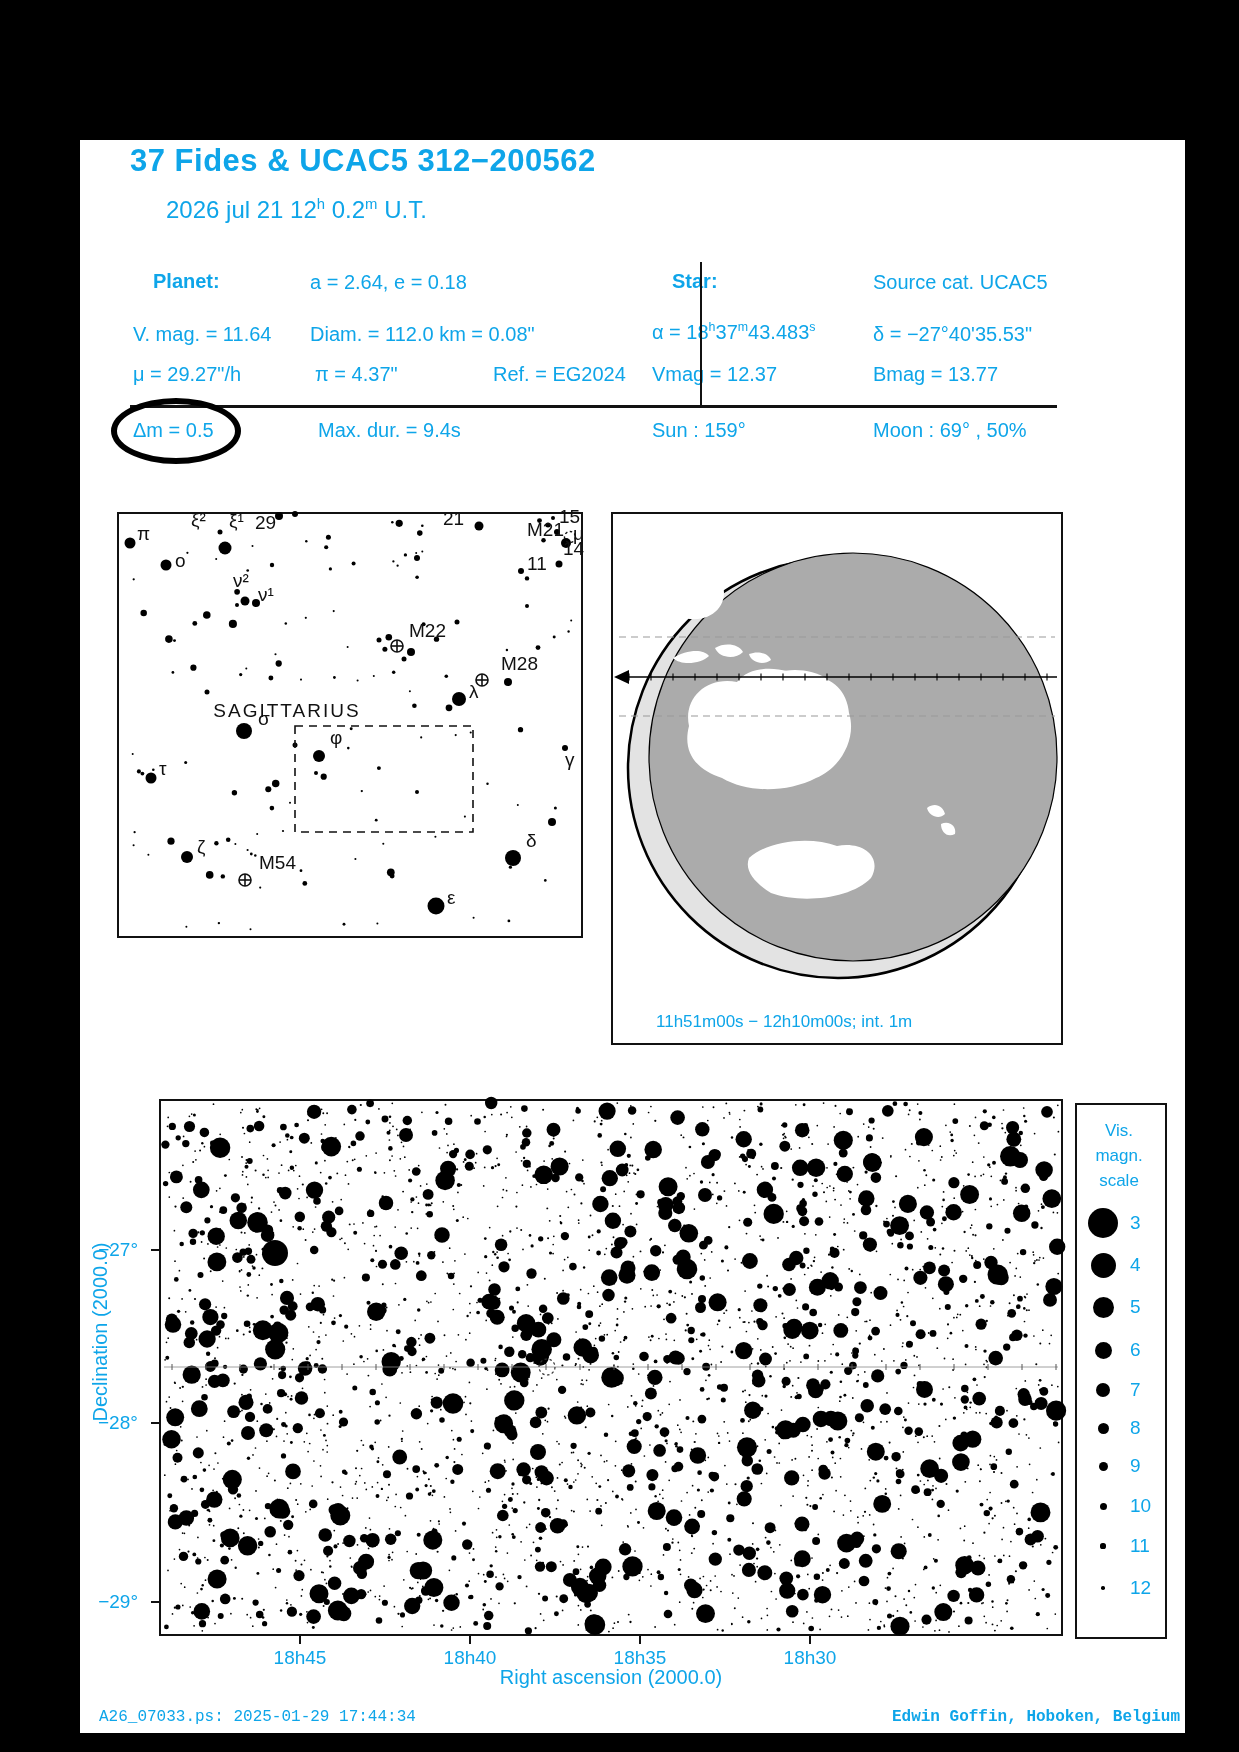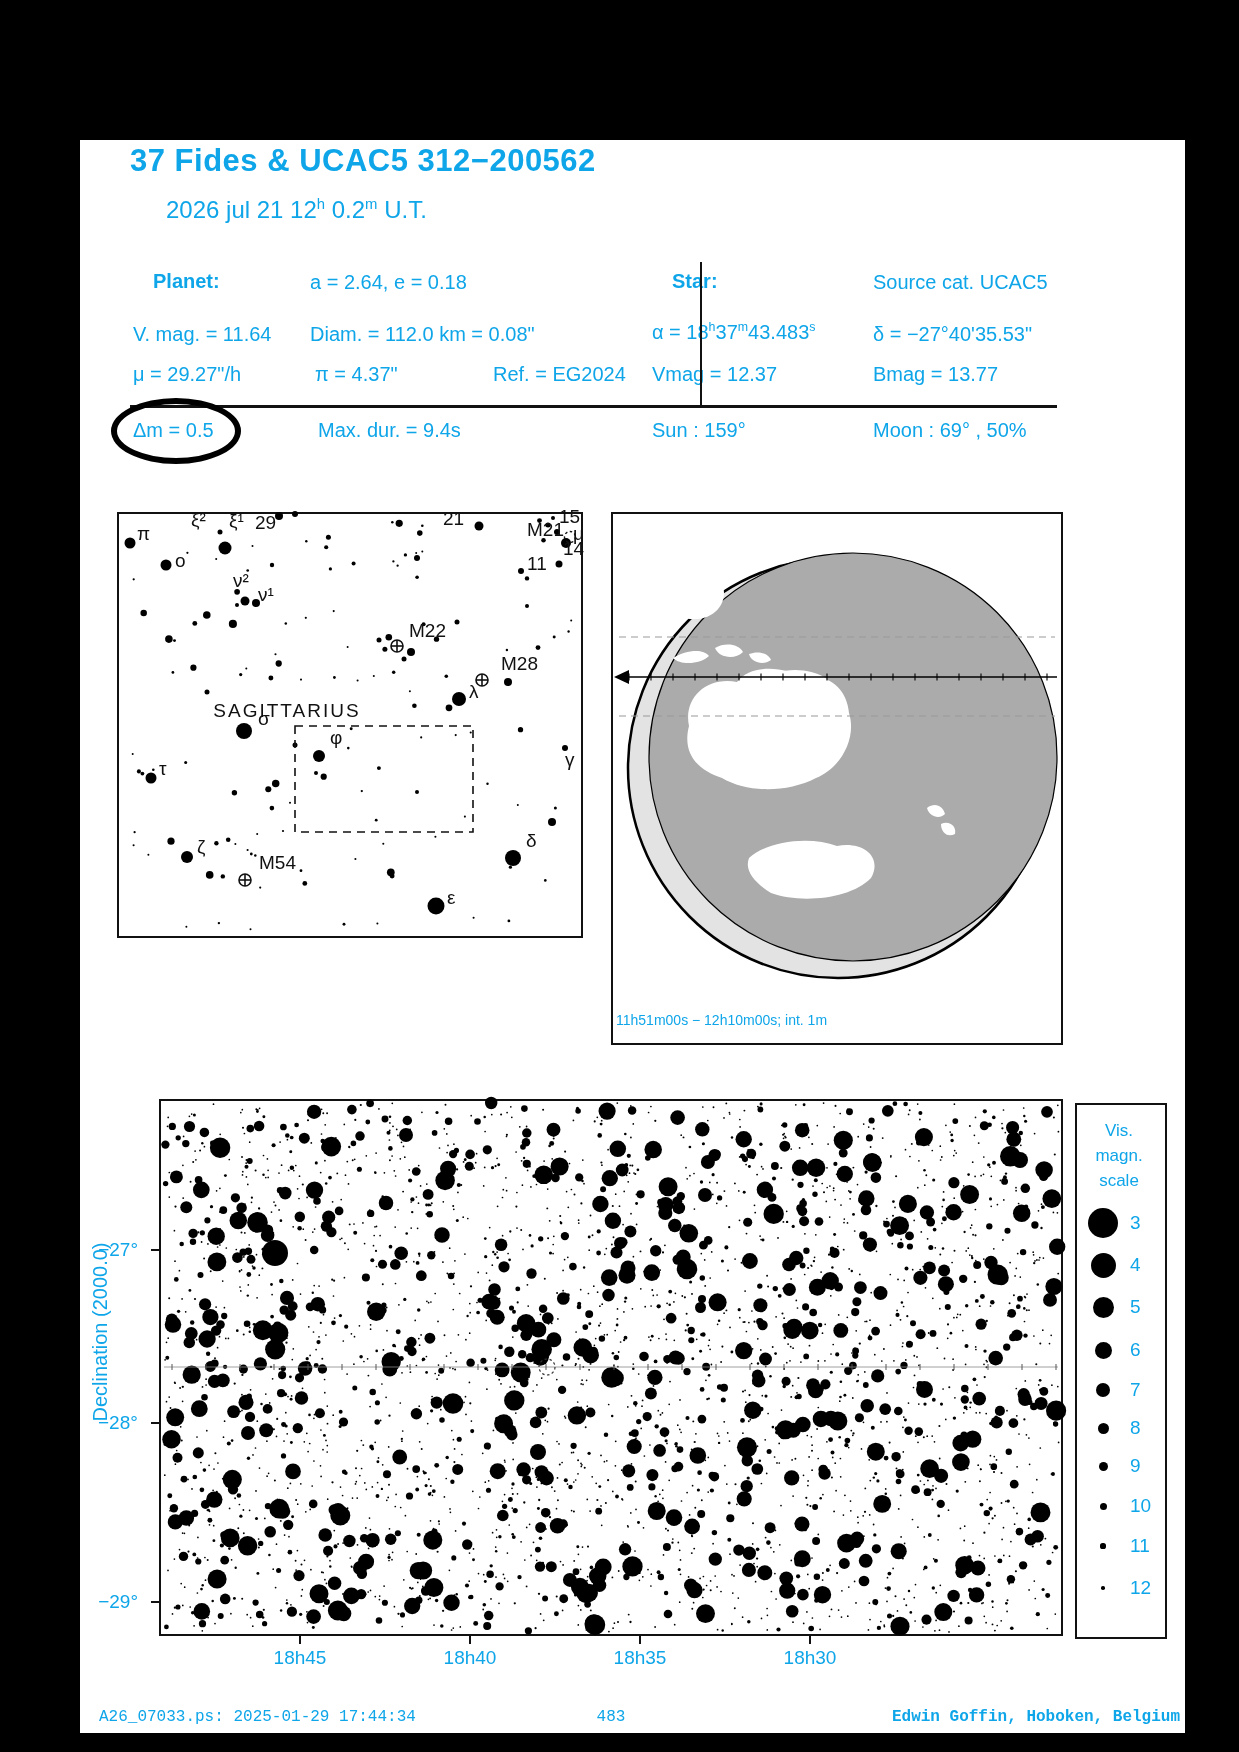--- a/index.html
+++ b/index.html
@@ -281,21 +281,21 @@
         <line x1="304" y1="161.5" x2="304" y2="168.5" stroke="#000" stroke-width="1.1"></line>
         <line x1="326" y1="161.5" x2="326" y2="168.5" stroke="#000" stroke-width="1.1"></line>
         <line x1="348" y1="161.5" x2="348" y2="168.5" stroke="#000" stroke-width="1.1"></line>
         <line x1="370" y1="161.5" x2="370" y2="168.5" stroke="#000" stroke-width="1.1"></line>
         <line x1="392" y1="161.5" x2="392" y2="168.5" stroke="#000" stroke-width="1.1"></line>
         <line x1="414" y1="161.5" x2="414" y2="168.5" stroke="#000" stroke-width="1.1"></line>
         <line x1="436" y1="161.5" x2="436" y2="168.5" stroke="#000" stroke-width="1.1"></line>
         <polygon points="3,165 18,158 18,172" fill="#000"></polygon>
       </svg>
     </div>
-  <div class="abs" style="left:616px;top:1012px;font-size:14px;">11h51m00s − 12h10m00s; int.  1m</div>
+  <div class="abs" style="left:656px;top:1012px;font-size:17px;">11h51m00s − 12h10m00s; int.  1m</div>
   <div id="field-mount">
       <svg width="912" height="547" viewBox="-10 0 912 547" style="left:150px;top:1100px;">
         <rect x="0" y="0" width="902" height="535" fill="#fff" stroke="#111" stroke-width="2"></rect>
         <circle cx="461.4" cy="283.3" r="1.14" fill="#000"></circle>
         <circle cx="531.8" cy="453.1" r="0.97" fill="#000"></circle>
         <circle cx="74.7" cy="283.6" r="1.14" fill="#000"></circle>
         <circle cx="406.5" cy="256.9" r="3.74" fill="#000"></circle>
         <circle cx="379.3" cy="357.5" r="1.50" fill="#000"></circle>
         <circle cx="147.1" cy="97.4" r="0.85" fill="#000"></circle>
         <circle cx="357.7" cy="202.4" r="1.07" fill="#000"></circle>
@@ -3336,20 +3336,21 @@
         <line x1="-9" y1="323" x2="0" y2="323" stroke="#111" stroke-width="2"></line>
         <line x1="-9" y1="502" x2="0" y2="502" stroke="#111" stroke-width="2"></line>
         <line x1="140" y1="535" x2="140" y2="544" stroke="#111" stroke-width="2"></line>
         <line x1="310" y1="535" x2="310" y2="544" stroke="#111" stroke-width="2"></line>
         <line x1="480" y1="535" x2="480" y2="544" stroke="#111" stroke-width="2"></line>
         <line x1="650" y1="535" x2="650" y2="544" stroke="#111" stroke-width="2"></line>
       </svg>
     </div>
 
   <div class="abs axis-label rot-left" style="left:30px;top:1340px;width:140px;text-align:center;">Declination (2000.0)</div>
+  <div class="abs axis-label" style="left:160px;top:1666px;width:902px;text-align:center;">Right ascension (2000.0)</div>
   <div id="tick-labels">
       <div class="abs ticklabel" style="left: 98px; top: 1239px; width: 40px; text-align: right;">−27°</div>
       <div class="abs ticklabel" style="left: 98px; top: 1412px; width: 40px; text-align: left;">−28°</div>
       <div class="abs ticklabel" style="left: 98px; top: 1591px; width: 40px; text-align: right;">−29°</div>
       <div class="abs ticklabel" style="left: 265px; top: 1647px; width: 70px; text-align: center;">18h45</div>
       <div class="abs ticklabel" style="left: 435px; top: 1647px; width: 70px; text-align: center;">18h40</div>
       <div class="abs ticklabel" style="left: 605px; top: 1647px; width: 70px; text-align: center;">18h35</div>
       <div class="abs ticklabel" style="left: 775px; top: 1647px; width: 70px; text-align: center;">18h30</div>
     </div>
 
@@ -3374,15 +3375,14 @@
       <div class="legend-num" style="left: 1130px; top: 1455px;">9</div>
       <div class="legend-dot" style="left: 1099.5px; top: 1502.5px; width: 7px; height: 7px;"></div>
       <div class="legend-num" style="left: 1130px; top: 1495px;">10</div>
       <div class="legend-dot" style="left: 1100.4px; top: 1543.4px; width: 5.2px; height: 5.2px;"></div>
       <div class="legend-num" style="left: 1130px; top: 1535px;">11</div>
       <div class="legend-dot" style="left: 1101.2px; top: 1586.2px; width: 3.6px; height: 3.6px;"></div>
       <div class="legend-num" style="left: 1130px; top: 1577px;">12</div>
     </div>
 
   <div class="abs mono" style="left:99px;top:1708px;">A26_07033.ps: 2025-01-29 17:44:34</div>
-  <div class="abs mono" style="left:160px;top:1708px;width:902px;text-align:center;">483</div>
   <div class="abs mono" style="left:780px;top:1708px;width:400px;text-align:right;font-weight:bold;">Edwin Goffin, Hoboken, Belgium</div>
 </div>
 
 </body></html>

